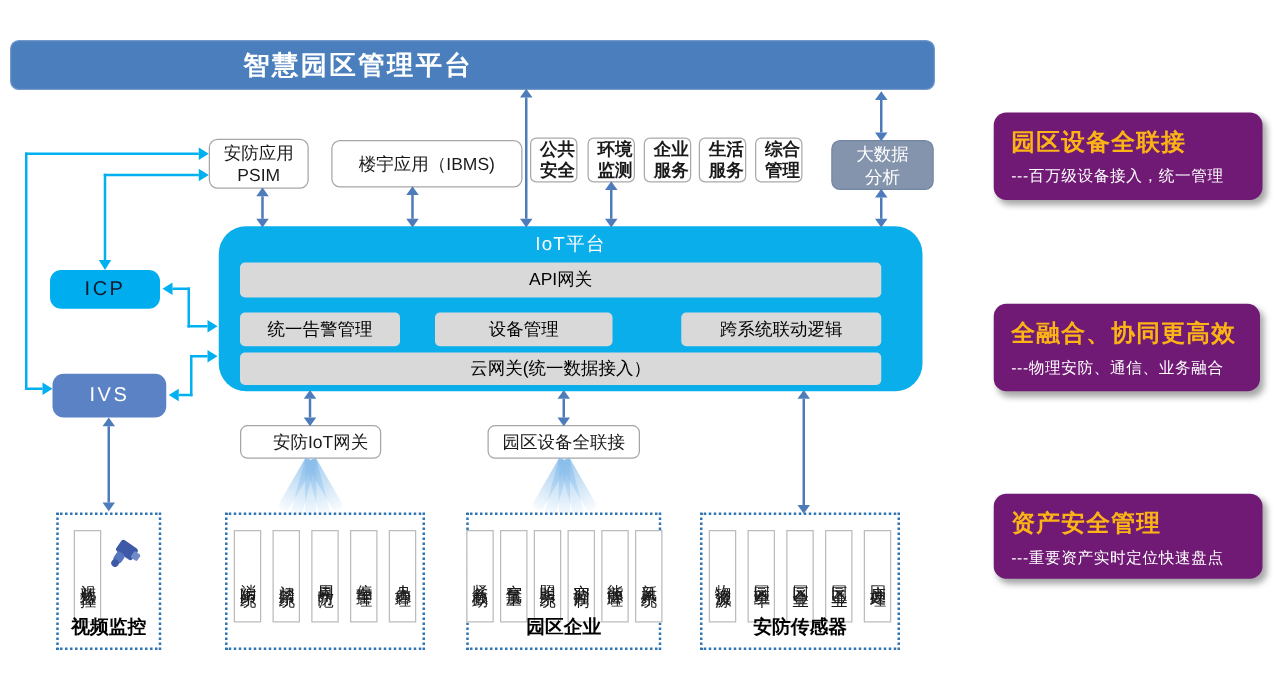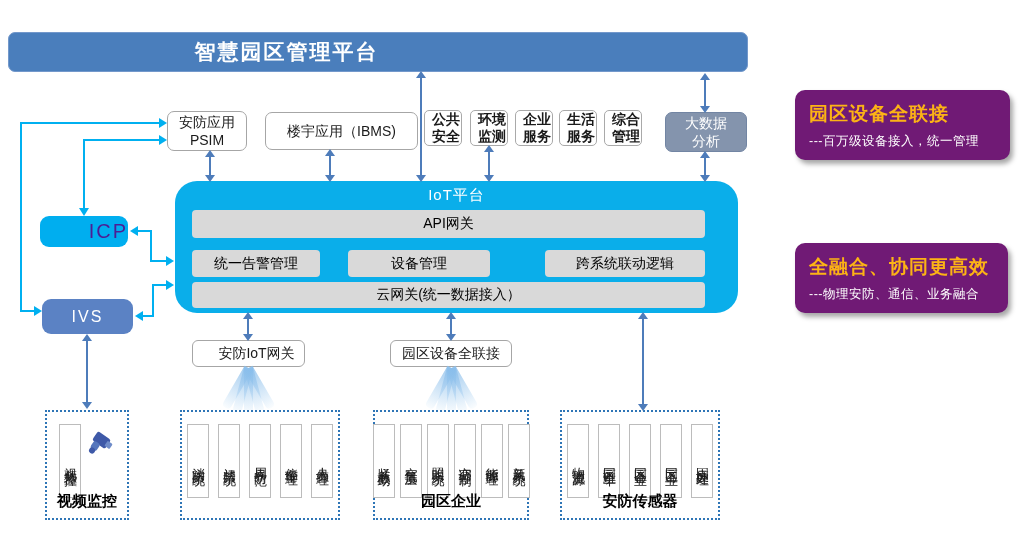--- a/index.html
+++ b/index.html
@@ -20,22 +20,22 @@
 
   .chip2{background:#fff;border:1px solid #a9a9a9;border-radius:5px;
          font-size:14px;font-weight:bold;line-height:17px;text-align:right;
          display:flex;align-items:center;justify-content:center;padding:1px;}
 
   .bigdata{background:#8494ad;border:1.5px solid #7285a3;border-radius:7px;
            color:#fff;font-size:14px;display:flex;align-items:center;justify-content:center;
            text-align:center;line-height:18px;}
   .bigdata span{display:block;width:52px;}
 
-  .cyanbox{background:#00aeef;border-radius:9px;color:#4c1d95;font-size:20px;
-           display:flex;align-items:center;justify-content:flex-end;letter-spacing:2px;}
+  .cyanbox{background:#00aeef;border-radius:9px;color:#0f172a;font-size:16px;
+           display:flex;align-items:center;justify-content:center;letter-spacing:2px;}
   .ivsbox{background:#5b82c4;border-radius:9px;color:#fff;font-size:16px;
           display:flex;align-items:center;justify-content:center;letter-spacing:2px;}
 
   .iot{background:#0aaeea;border-radius:22px;}
   .iot-title{position:absolute;top:5px;left:0;width:100%;text-align:center;
              color:#fff;font-size:15px;letter-spacing:1px;}
   .graybar{background:#d9d9d9;border-radius:4px;display:flex;align-items:center;
            justify-content:center;font-size:14px;color:#000;}
 
   .gwbox{background:#fff;border:1.5px solid #a6a6a6;border-radius:6px;
@@ -243,20 +243,24 @@
   </div>
 
   <div class="abs panel" style="left:795px;top:90px;width:215px;height:70px;">
     <div class="t">园区设备全联接</div>
     <div class="d">---百万级设备接入，统一管理</div>
   </div>
   <div class="abs panel" style="left:795px;top:243px;width:213px;height:70px;">
     <div class="t">全融合、协同更高效</div>
     <div class="d">---物理安防、通信、业务融合</div>
   </div>
+  <div class="abs panel" style="left:795px;top:395px;width:215px;height:68px;">
+    <div class="t">资产安全管理</div>
+    <div class="d">---重要资产实时定位快速盘点</div>
+  </div>
 
   <div class="varrow steel" style="left:209px;top:157px;height:18px;"></div>
   <div class="varrow steel" style="left:329px;top:156px;height:19px;"></div>
   <div class="varrow steel" style="left:420px;top:78px;height:97px;"></div>
   <div class="varrow steel" style="left:488px;top:152px;height:23px;"></div>
   <div class="varrow steel" style="left:704px;top:80px;height:26px;"></div>
   <div class="varrow steel" style="left:704px;top:158px;height:17px;"></div>
   <div class="varrow steel" style="left:247px;top:319px;height:15px;"></div>
   <div class="varrow steel" style="left:450px;top:319px;height:15px;"></div>
   <div class="varrow steel" style="left:642px;top:319px;height:85px;"></div>

